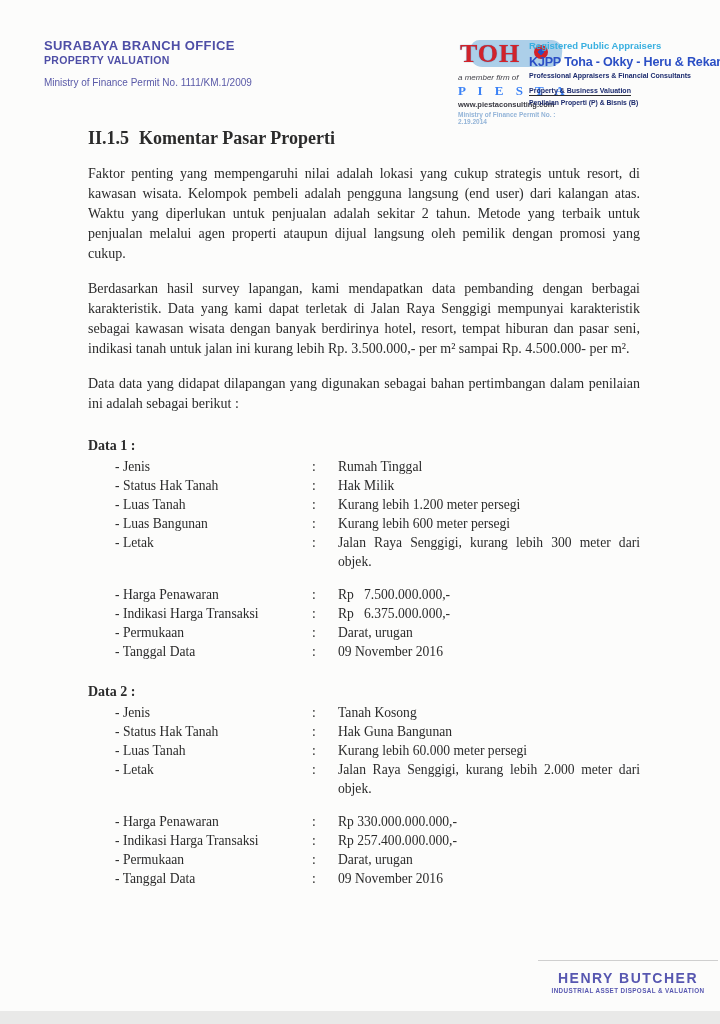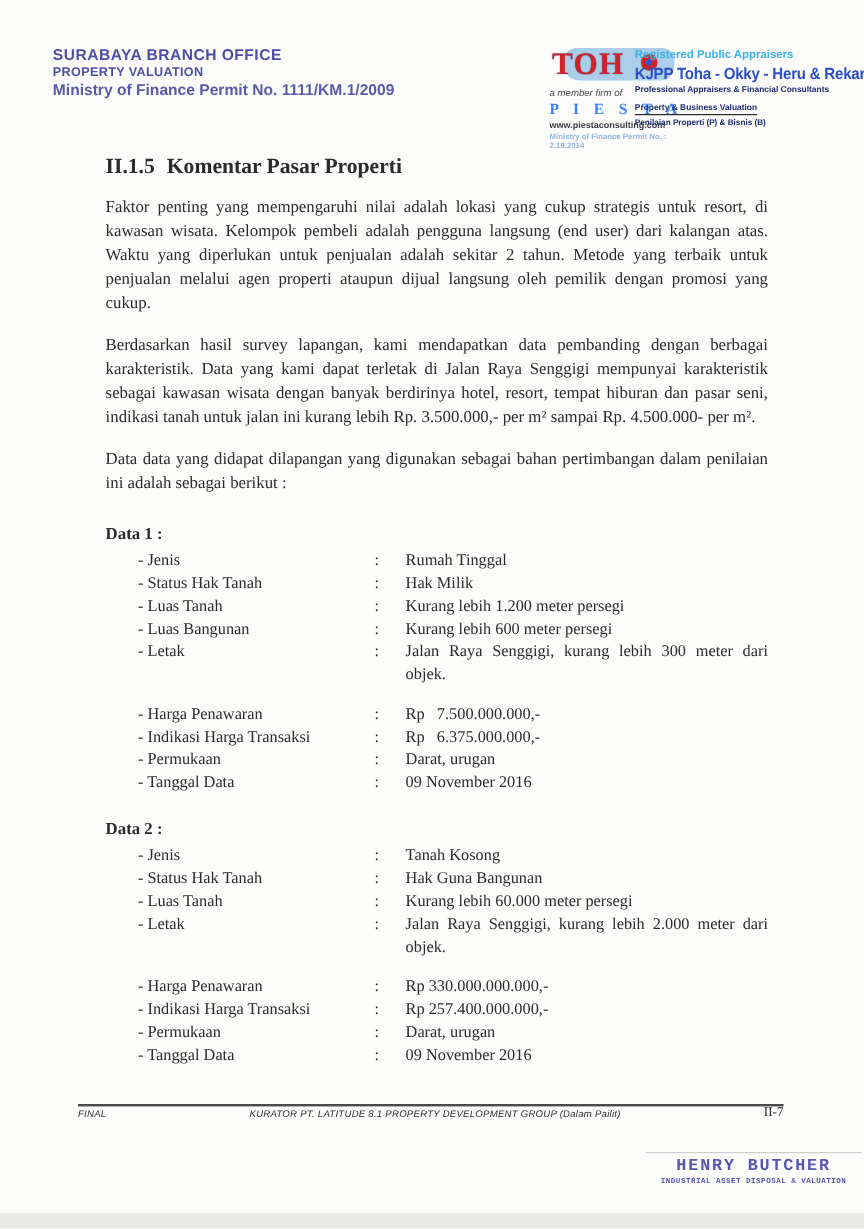--- a/index.html
+++ b/index.html
@@ -18,21 +18,21 @@
       #dcdcdc 5px, #f1f1f1 28px,
       rgba(0,0,0,0) 28px, rgba(0,0,0,0) 47.5px);
     filter:blur(.3px);
   }
   .bottom-edge { position:absolute; left:0; right:0; bottom:0; height:13px; background:#e9e9e8; }
 
   
   .branch { position:absolute; left:44px; top:38px; color:#4e4ea6; font-family:"Liberation Sans",sans-serif; }
   .branch .l1 { font-size:13px; font-weight:bold; letter-spacing:.4px; }
   .branch .l2 { font-size:10.5px; font-weight:bold; letter-spacing:.3px; margin-top:1px; }
-  .branch .l3 { font-size:13px; font-weight:bold; color:#5a5aa8; margin-top:1px; }
+  .branch .l3 { font-size:10px; font-weight:normal; color:#5a5aa8; margin-top:11px; }
 
   
   .toho { position:absolute; left:458px; top:40px; width:122px; font-family:"Liberation Sans",sans-serif; }
   .toho-badge { position:relative; width:104px; height:33px; }
   .toho-bg { position:absolute; left:12px; top:0; width:92px; height:27px; background:#accfe9; border-radius:8px 12px 10px 14px; transform:skew(-6deg); }
   .toho-text { position:absolute; left:2px; top:0; font-family:"Liberation Serif",serif; font-weight:bold; font-size:26px; line-height:28px; color:#d1232a; letter-spacing:1px; text-shadow:0 0 1px #3a6fb0; }
   .toho-dot { position:absolute; left:76px; top:5px; width:14px; height:14px; border-radius:50%; background:radial-gradient(circle at 50% 50%, #2b4fc5 0 2.6px, #d1232a 2.7px); }
   .toho .member { font-size:8px; font-style:italic; color:#44444c; margin-top:0; }
   .toho .piesta { font-family:"Liberation Serif",serif; font-size:13px; font-weight:bold; color:#3b82f6; letter-spacing:4.5px; margin-top:1px; }
   .toho .site { font-size:7.5px; font-weight:bold; color:#3a3a42; margin-top:1px; }
@@ -62,22 +62,22 @@
   .data-row.gap { margin-top:14px;justify-content:center; }
 
   
   .footer { position:absolute; left:65px; top:920px; width:588px; border-top:2px solid #4a4a4a;
             display:flex; justify-content:space-between; align-items:flex-start; padding-top:2px;
             font-family:"Liberation Sans",sans-serif; }
   .footer .f-left, .footer .f-center { font-size:8px; font-style:italic; color:#2e2e2e; letter-spacing:.2px; }
   .footer .f-page { font-size:11px; color:#222; font-family:"Liberation Serif",serif; margin-top:-3px; }
 
   
-  .henry { position:absolute; left:538px; top:960px; width:180px; border-top:1px solid #cfcfcf; padding-top:3px;
-           text-align:center; color:#5757b0; font-family:Liberation Mono, monospace; }
+  .henry { position:absolute; left:538px; top:960px; width:180px; border-top:1px solid #cfcfcf; padding-top:9px;
+           text-align:center; color:#5757b0; font-family:Liberation Sans, sans-serif; }
   .henry .hb-name { font-size:14px; font-weight:bold; letter-spacing:1.5px; white-space:nowrap; }
   .henry .hb-tag { font-size:6.3px; font-weight:bold; letter-spacing:.4px; margin-top:1px; white-space:nowrap; }
 </style>
 </head>
 <body>
 
 <div class="page">
 
   <div class="binding-strip"></div>
 
@@ -203,25 +203,20 @@
           <span class="val">Darat, urugan</span>
         </div>
       <div class="data-row">
           <span class="lbl">- Tanggal Data</span>
           <span class="sep">:</span>
           <span class="val">09 November 2016</span>
         </div>
     </div>
   </div>
 
-  <div class="footer">
-    <span class="f-left">FINAL</span>
-    <span class="f-center">KURATOR PT. LATITUDE 8.1 PROPERTY DEVELOPMENT GROUP (Dalam Pailit)</span>
-    <span class="f-page">II-7</span>
-  </div>
 
   <div class="henry">
     <div class="hb-name">HENRY BUTCHER</div>
     <div class="hb-tag">INDUSTRIAL ASSET DISPOSAL &amp; VALUATION</div>
   </div>
 
   <div class="bottom-edge"></div>
 </div>
 
 </body></html>

